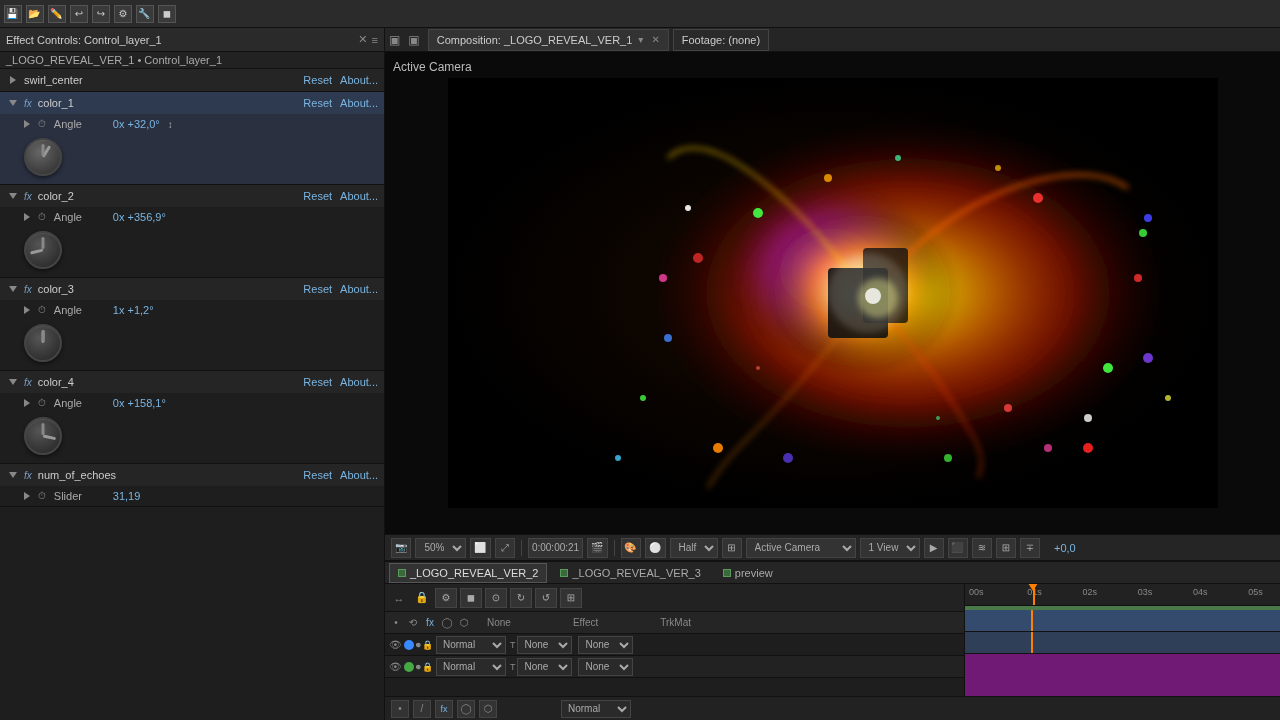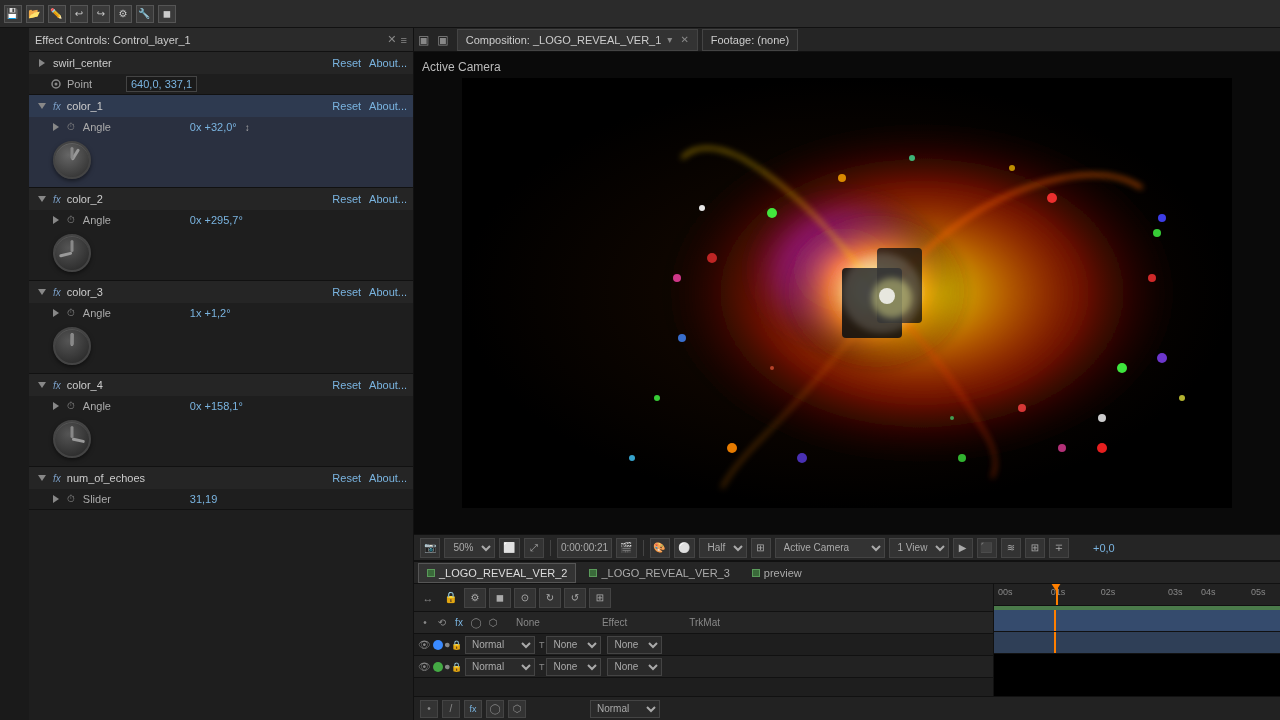--- a/index.html
+++ b/index.html
@@ -30,21 +30,20 @@
       border: 1px solid #555;
       display: flex; align-items: center; justify-content: center;
       font-size: 10px;
       cursor: pointer;
     }
 
     
     .main-layout {
       display: flex;
       height: calc(720px - 28px);
-      padding-left: 29px;
     }
 
     
     .left-panel {
       width: 385px;
       background: #1e1e1e;
       border-right: 1px solid #111;
       display: flex;
       flex-direction: column;
       overflow: hidden;
@@ -121,21 +120,20 @@
     .property-name {
       color: #aaa;
       width: 55px;
       font-size: 11px;
     }
 
     .property-value {
       color: #7ab4e0;
       font-size: 11px;
       cursor: pointer;
-      margin-left: 48px;
     }
 
     .point-value {
       background: #1a1a1a;
       border: 1px solid #444;
       padding: 1px 4px;
       color: #7ab4e0;
       font-size: 11px;
     }
 
@@ -411,21 +409,21 @@
       height: 18px;
       padding: 0 2px;
       width: 55px;
     }
 
     
     .timeline-right {
       flex: 1;
       display: flex;
       flex-direction: column;
-      background: #000000;
+      background: #701a75;
     }
 
     .time-ruler {
       height: 22px;
       background: #222;
       border-bottom: 1px solid #111;
       display: flex;
       align-items: flex-end;
       padding: 0 4px;
       position: relative;
@@ -486,43 +484,36 @@
 <div class="main-layout">
 
   <div class="left-panel">
 
     <div class="left-panel-header">
       <span style="font-size:11px;color:#ccc;">Effect Controls: Control_layer_1</span>
       <span style="margin-left:auto;color:#888;cursor:pointer;">✕</span>
       <span style="color:#888;cursor:pointer;">≡</span>
     </div>
 
+    <div style="padding:2px 6px;background:#222;border-bottom:1px solid #111;">
+      <span class="breadcrumb">_LOGO_REVEAL_VER_1 • Control_layer_1</span>
+    </div>
 
     <div class="effect-controls">
 
       <div class="effect-group">
         <div class="effect-group-header">
           <span class="toggle-btn">
               <span class="chevron chevron-right"></span>
             </span>
           <span class="effect-name">swirl_center</span>
           <div class="effect-actions">
             <span class="reset-btn">Reset</span>
             <span class="about-btn">About...</span>
           </div>
-        </div>
-        <div class="effect-property">
-          <span class="toggle-btn">
-            <svg width="12" height="12" viewBox="0 0 12 12">
-                <circle cx="6" cy="6" r="4" fill="none" stroke="#888" stroke-width="1.5"></circle>
-                <circle cx="6" cy="6" r="1.5" fill="#888"></circle>
-              </svg>
-          </span>
-          <span class="property-name">Point</span>
-          <span class="point-value">640,0, 337,1</span>
         </div>
       </div>
 
       <div class="effect-group" style="background:#2a3040;">
         <div class="effect-group-header" style="background:#2e3a50;">
           <span class="toggle-btn">
               <span class="chevron chevron-down"></span>
             </span>
           <span class="fx-badge">fx</span>
           <span class="effect-name">color_1</span>
@@ -558,21 +549,21 @@
             <span class="reset-btn">Reset</span>
             <span class="about-btn">About...</span>
           </div>
         </div>
         <div class="effect-property">
           <span class="toggle-btn">
               <span class="chevron chevron-right"></span>
             </span>
           <span style="color:#888;font-size:10px;margin-right:4px;">⏱</span>
           <span class="property-name">Angle</span>
-          <span class="property-value">0x +295,7°</span>
+          <span class="property-value">0x +356,9°</span>
         </div>
         <div class="knob-container">
           <div class="knob" style="background:radial-gradient(circle at 40% 35%, #555,#222);position:relative;">
             <div style="position:absolute;width:3px;height:13px;background:#999;border-radius:2px;left:50%;top:4px;transform:translateX(-50%) rotate(256deg);transform-origin:bottom center;"></div>
           </div>
         </div>
       </div>
 
       <div class="effect-group">
         <div class="effect-group-header">
@@ -781,21 +772,21 @@
         <option>Active Camera</option>
       </select>
       <select class="ctrl-select" style="width:60px;">
         <option>1 View</option>
       </select>
       <div class="ctrl-btn">▶</div>
       <div class="ctrl-btn">⬛</div>
       <div class="ctrl-btn">≋</div>
       <div class="ctrl-btn">⊞</div>
       <div class="ctrl-btn">∓</div>
-      <span style="color:#7ab4e0;font-size:11px;margin-left:20px;">+0,0</span>
+      <span style="color:#7ab4e0;font-size:11px;margin-left:10px;">+0,0</span>
     </div>
 
     <div class="timeline-section">
 
       <div class="timeline-header">
         <div class="timeline-tab active">
           <span style="width:8px;height:8px;background:#3a6a3a;display:inline-block;margin-right:4px;border:1px solid #5a9a5a;"></span>
           <span>_LOGO_REVEAL_VER_2</span>
         </div>
         <div class="timeline-tab">
@@ -872,21 +863,21 @@
 
         </div>
 
         <div class="timeline-right">
 
           <div class="time-ruler">
             <div class="ruler-marks" style="position:relative;width:100%;height:22px;">
               <span style="position:absolute;left:0%;top:4px;color:#888;font-size:9px;">00s</span>
               <span style="position:absolute;left:19%;top:4px;color:#888;font-size:9px;">01s</span>
               <span style="position:absolute;left:37%;top:4px;color:#888;font-size:9px;">02s</span>
-              <span style="position:absolute;left:55%;top:4px;color:#888;font-size:9px;margin-left:17px;">03s</span>
+              <span style="position:absolute;left:55%;top:4px;color:#888;font-size:9px;">03s</span>
               <span style="position:absolute;left:73%;top:4px;color:#888;font-size:9px;">04s</span>
               <span style="position:absolute;left:91%;top:4px;color:#888;font-size:9px;">05s</span>
 
               <div style="position:absolute;left:21%;top:0;width:2px;height:100%;background:#ff7f00;"></div>
               <div style="position:absolute;left:calc(21% - 5px);top:0;width:0;height:0;border-left:5px solid transparent;border-right:5px solid transparent;border-top:8px solid #ff7f00;"></div>
             </div>
           </div>
 
           <div style="height:4px;background:#333;position:relative;">
             <div style="position:absolute;left:0;right:0;height:4px;background:#4a7a4a;"></div>

